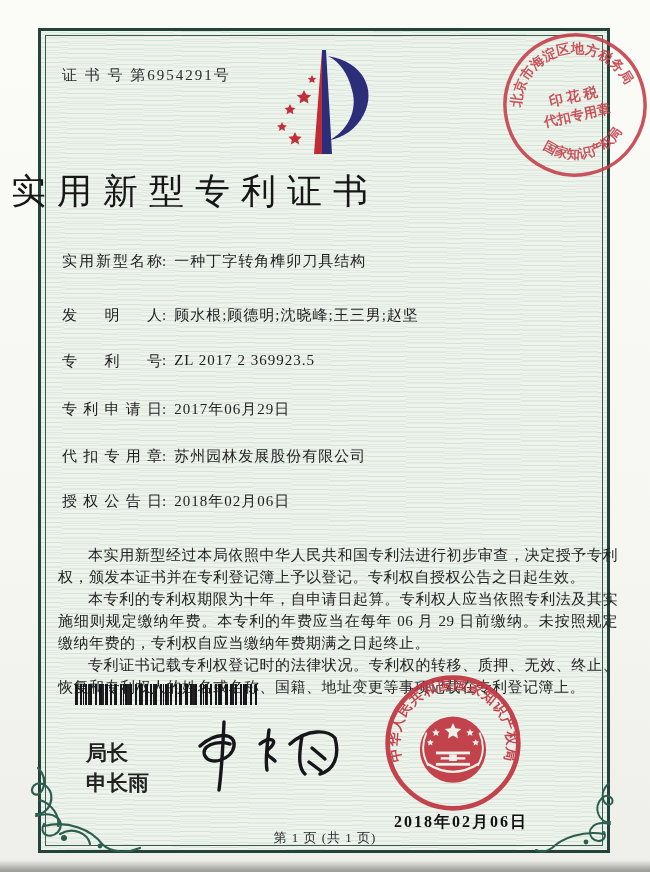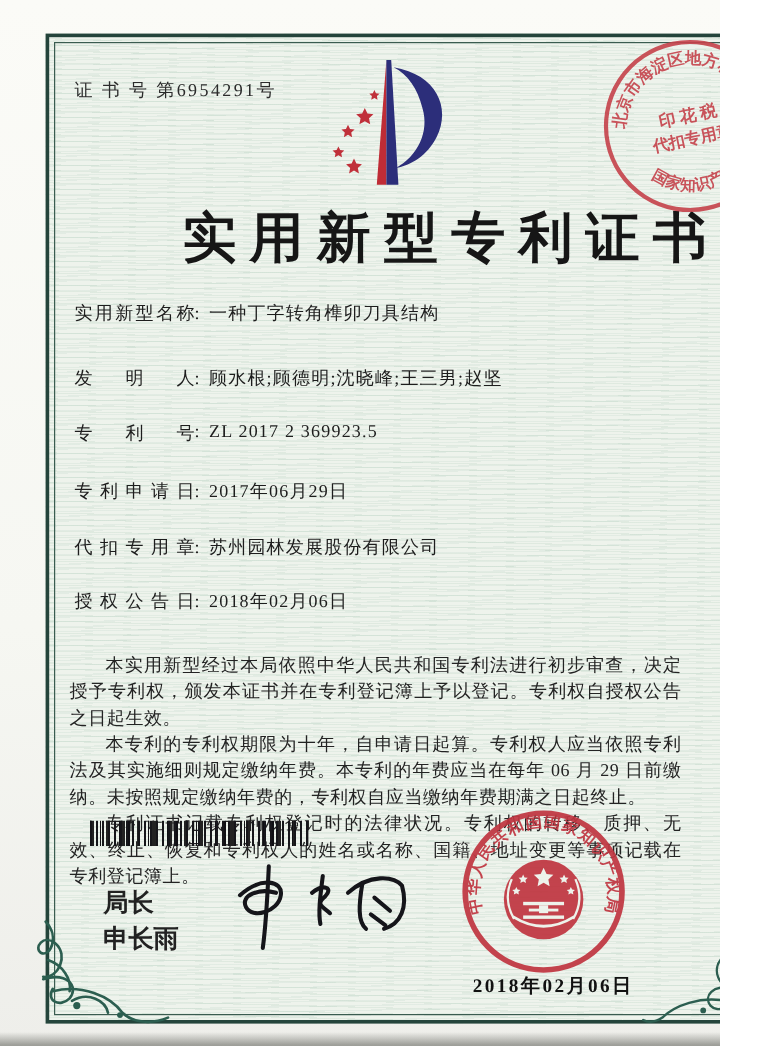--- a/index.html
+++ b/index.html
@@ -1,19 +1,19 @@
 <!DOCTYPE html>
 <html><head>
 <meta charset="utf-8">
 <style>
   * { margin:0; padding:0; box-sizing:border-box; }
   html,body { background:#ffffff; }
   body { font-family:"Liberation Serif","DejaVu Serif",serif; }
 
-  .photo { position:relative; width:600px; height:872px; overflow:hidden;
+  .photo { position:relative; width:650px; height:872px; overflow:hidden;
            background:linear-gradient(180deg,#fbfbf7 0%,#f6f7f2 60%,#eeeeea 100%); }
   .photo::after { content:""; position:absolute; left:0; right:0; bottom:0; height:12px;
            background:linear-gradient(180deg,rgba(0,0,0,0) 0%,rgba(60,62,55,.45) 90%); pointer-events:none; }
 
   .paper { position:absolute; inset:0; }
 
   
   .cert-bg { position:absolute; left:38px; top:28px; width:572px; height:825px;
              background:
                repeating-linear-gradient(1.5deg, rgba(120,170,140,.13) 0 1px, rgba(0,0,0,0) 1px 5px),
@@ -21,21 +21,21 @@
                #eef3ec; }
   .frame-outer { position:absolute; left:38px; top:28px; width:572px; height:825px;
                  border:3px solid #24443b; }
   .frame-inner { position:absolute; left:45px; top:35px; width:558px; height:811px;
                  border:1px solid #3a5c50; }
 
   .abs { position:absolute; }
 
   .cert-no { left:62px; top:66px; font-size:15px; color:#2b2b2b; letter-spacing:2px; }
 
-  .title { left:0; right:0; top:168px; text-align:right; font-size:45px; font-weight:bold;
+  .title { left:0; right:0; top:168px; text-align:left; font-size:35px; font-weight:normal;
            color:#161616; letter-spacing:11px; text-indent:11px; }
   .frow { position:absolute; left:62px; right:30px; font-size:15px; color:#1d1d1d; }
   .frow .lbl { display:inline-block; width:100px; text-align:justify; text-align-last:justify; vertical-align:top; }
   .frow .colon { margin-right:8px; }
   .frow .val { letter-spacing:1px; }
 
   .bodytext { left:58px; right:32px; top:512px; font-size:15px; line-height:22px;
               color:#232323; text-align:justify;margin-top:32px; }
   .bodytext p { text-indent:2em; letter-spacing:.5px; }
 
@@ -194,15 +194,16 @@
     </svg>
     <svg class="abs orn-right" width="80" height="72" viewBox="0 0 80 72">
       <g fill="none" stroke="#2c5e50" stroke-width="2" stroke-linecap="round">
         <path d="M6,2 C16,12 10,26 3,22 C-2,18 6,10 12,16 C22,26 14,42 4,40"></path>
         <path d="M4,42 C20,38 28,48 22,56 C16,62 6,58 10,50"></path>
         <path d="M10,52 C30,48 52,56 62,66 C68,70 74,70 78,68"></path>
         <circle cx="28" cy="60" r="2.4" fill="#2c5e50" stroke="none"></circle>
       </g>
     </svg>
 
+    <div class="abs footer">第 1 页 (共 1 页)</div>
 
   </div>
 </div>
 
 </body></html>

